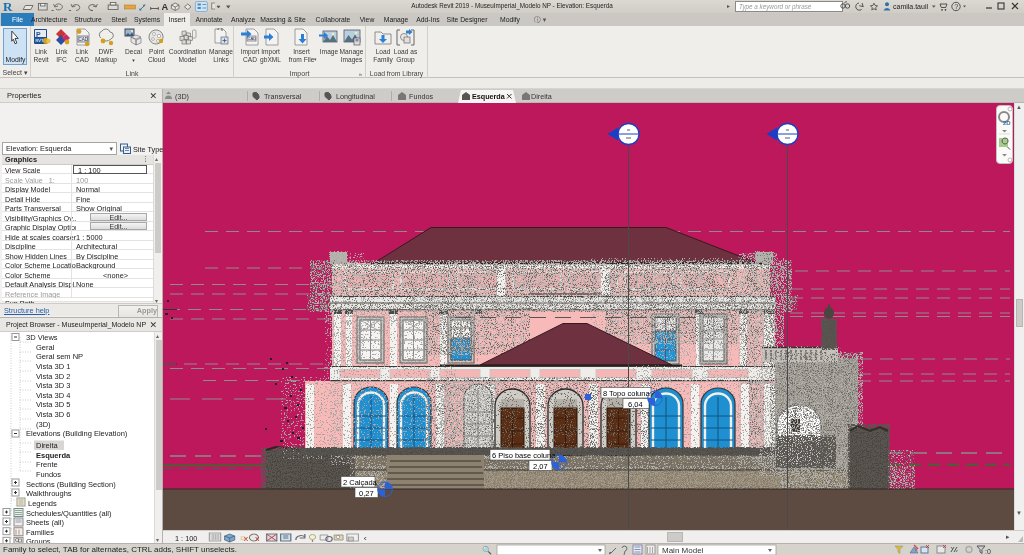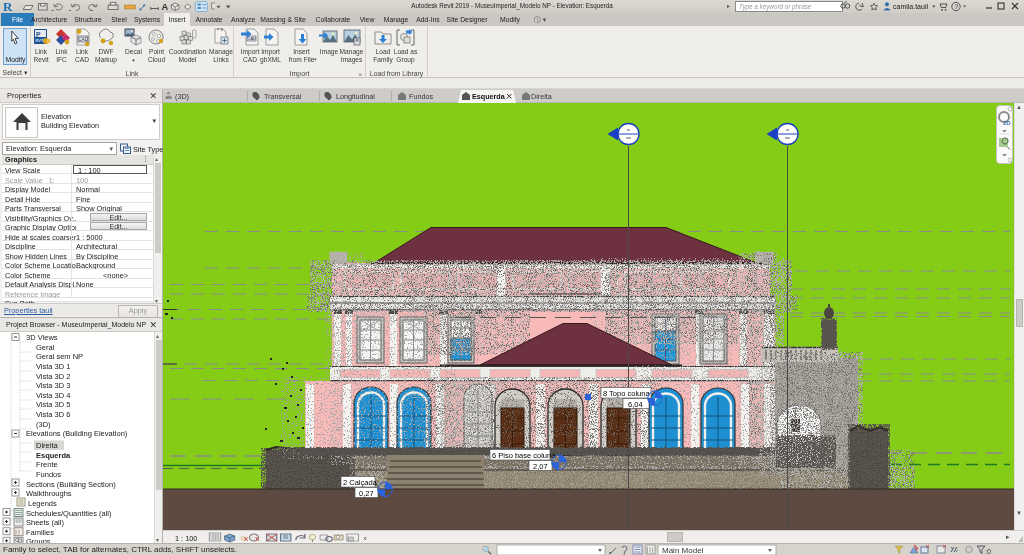--- a/index.html
+++ b/index.html
@@ -27,21 +27,21 @@
 #props { position:absolute; left:0; top:89px; width:163px; height:228px; background:#f2f1ef; border-right:1px solid #b5b2ad; font-size:8.5px; }
 #browser { position:absolute; left:0; top:317px; width:163px; height:226px; background:#fff; border-right:1px solid #b5b2ad; border-top:1px solid #b5b2ad; font-size:8.5px; }
 .prow { position:absolute; left:2px; width:151px; height:9.5px; background:#fff; border-bottom:1px solid #e4e3e1; font-size:7.4px; color:#222; }
 .prow .lab { position:absolute; left:3px; top:1.5px; white-space:nowrap; overflow:hidden; max-width:71px; font-size:7.2px; }
 .prow .val { position:absolute; left:74px; top:1.5px; white-space:nowrap; max-width:72px; overflow:hidden; }
 .prow .vline { position:absolute; left:69px; top:0; width:1px; height:100%; background:#e4e3e1; }
 .gray { color:#9a9a9a; }
 .editbtn { position:absolute; left:88px; top:0.5px; width:57px; height:8px; background:linear-gradient(#f4f4f4,#dcdcdc); border:1px solid #a8a8a8; font-size:7px; text-align:center; line-height:7px; color:#333; }
 
 #viewtabs { position:absolute; left:163px; top:89px; width:861px; height:14px; background:#ceccc9; border-bottom:1px solid #b9b6b1; }
-#canvas { position:absolute; left:163px; top:103px; width:851px; height:427px; background:#84cc16; overflow:hidden; }
+#canvas { position:absolute; left:163px; top:103px; width:851px; height:427px; background:#be185d; overflow:hidden; }
 
 #vscroll { position:absolute; left:1014px; top:103px; width:10px; height:427px; background:#f0f0f0; border-left:1px solid #dcdcdc; }
 #bottombar { position:absolute; left:163px; top:530px; width:861px; height:13px; background:#f0efed; border-top:1px solid #d0cdc8; font-size:8px; }
 #statusbar { position:absolute; left:0; top:543px; width:1024px; height:12px; background:#d6d3cc; border-top:1px solid #b5b2ad; font-size:8px; color:#222; }
 .sbtxt { position:absolute; left:3px; top:1px; }
 </style>
 </head>
 <body>
 
 <div id="titlebar">
@@ -286,29 +286,20 @@
         </svg>
       Load as<br>Group</div>
     <div class="plabel" style="font-size:6.8px">Load from Library</div>
   </div>
 </div>
 <div id="optionsbar"></div>
 
 <div id="props">
   <div class="panelhdr" style="height:14px;line-height:14px;padding-left:7px;">Properties<span style="position:absolute;right:5px;top:0;color:#333;font-size:9px;">✕</span></div>
 
-  <div class="abs" style="left:2px;top:15px;width:158px;height:36px;background:#fff;border:1px solid #d0cdc8;">
-    <div class="abs" style="left:2px;top:2px;width:33px;height:31px;background:#fdfdfd;border:1px solid #c8c5c0;"></div>
-    <svg class="abs" style="left:8px;top:6px" width="22" height="22" viewBox="0 0 22 22">
-        <path d="M11 2 L20 11 H16.5 V19 H5.5 V11 H2 Z" fill="#3a3a3a"></path>
-        <rect x="7.5" y="12" width="7" height="7" fill="#f5f5f5"></rect>
-      </svg>
-    <div class="abs" style="left:38px;top:7px;font-size:7.3px;line-height:9px;color:#222">Elevation<br>Building Elevation</div>
-    <div class="abs" style="right:3px;top:12px;font-size:7px;color:#333">▾</div>
-  </div>
 
   <div class="abs" style="left:2px;top:53px;width:115px;height:13px;background:#fff;border:1px solid #a8a5a0;font-size:7.3px;line-height:12px;padding-left:3px;color:#222">Elevation: Esquerda<span style="position:absolute;right:3px;font-size:7px;color:#555">▾</span></div>
   <svg class="abs" style="left:120px;top:54px" width="11" height="11" viewBox="0 0 11 11">
       <rect x="0.5" y="1" width="7" height="7" fill="none" stroke="#355d8c" stroke-width="1"></rect>
       <rect x="3.5" y="4" width="7" height="6.5" fill="#e8f0f8" stroke="#355d8c" stroke-width="1"></rect>
       <path d="M5 5.5 h4 M5 7.5 h4" stroke="#355d8c" stroke-width="0.7"></path>
     </svg>
   <div class="abs" style="left:133px;top:56px;width:40px;font-size:7.3px;color:#222;white-space:nowrap;">Site Type</div>
 
   <div class="abs" style="left:2px;top:66px;width:151px;height:9.5px;background:#e6e4e1;border-bottom:1px solid #cfccc7;font-size:7.4px;font-weight:bold;color:#222;padding-left:3px;">Graphics<span style="position:absolute;right:4px;font-weight:normal;font-size:7px;">⋮</span></div>
@@ -387,22 +378,22 @@
       <span class="lab">Sun Path</span>
     </div>
 
   <div class="abs" style="left:153px;top:66px;width:8px;height:149px;background:#f0efed;border-left:1px solid #dcdad6;">
     <div class="abs" style="left:1px;top:0;font-size:6px;color:#666">▴</div>
     <div class="abs" style="left:1px;bottom:0;font-size:6px;color:#666">▾</div>
     <div class="abs" style="left:1px;top:8px;width:6px;height:90px;background:#cdcbc7;"></div>
   </div>
 
   <div class="abs" style="left:0;bottom:1px;width:162px;height:13px;background:#eceae7;border-top:1px solid #cfccc7;">
-    <span style="position:absolute;left:4px;top:2px;color:#2a5caa;text-decoration:underline;font-size:7.3px;">Properties tauil</span>
-    <span class="abs" style="right:4px;top:1px;width:40px;height:22px;background:linear-gradient(#f2f1ef,#dddbd7);border:1px solid #bbb8b3;color:#999;font-size:7.3px;text-align:center;line-height:9px;">Apply</span>
+    <span style="position:absolute;left:4px;top:2px;color:#2a5caa;text-decoration:underline;font-size:7.3px;">Structure help</span>
+    <span class="abs" style="right:4px;top:1px;width:40px;height:22px;background:linear-gradient(#f2f1ef,#dddbd7);border:1px solid #bbb8b3;color:#999;font-size:7.3px;text-align:right;line-height:9px;font-weight:bold;">Apply</span>
   </div>
 </div>
 
 <div id="browser">
   <div class="panelhdr" style="height:14px;line-height:14px;padding-left:6px;font-size:7px;">Project Browser - MuseuImperial_Modelo NP<span style="position:absolute;right:5px;top:0;color:#333;font-size:9px;">✕</span></div>
   <svg class="abs" style="left:0;top:13px" width="163" height="212" viewBox="0 0 163 212" font-family="Liberation Sans" font-size="7.5" fill="#222">
     <g stroke="#b5b5b5" stroke-dasharray="1 1.5" stroke-width="0.7">
       <path d="M11 2 V206"></path>
       <path d="M20 6 V140"></path>
       <path d="M11 6 H16"></path>

